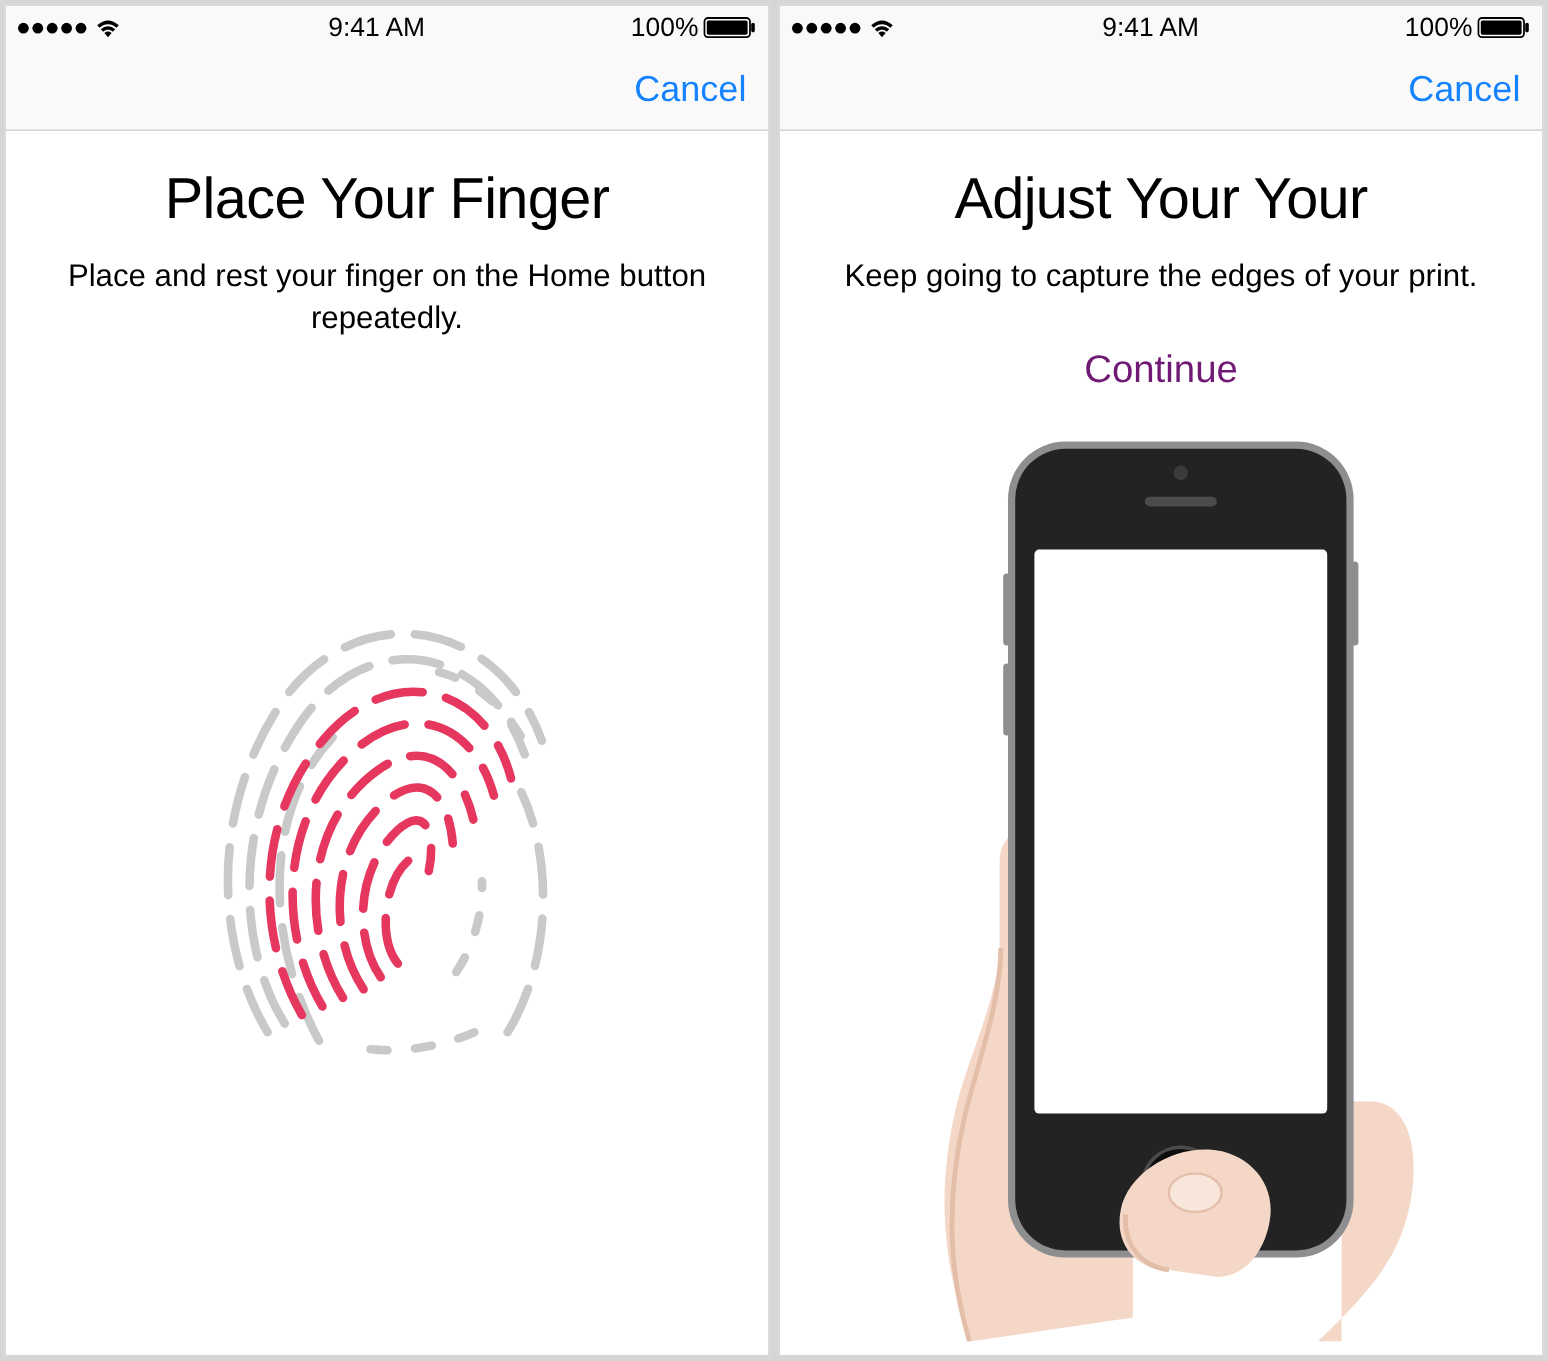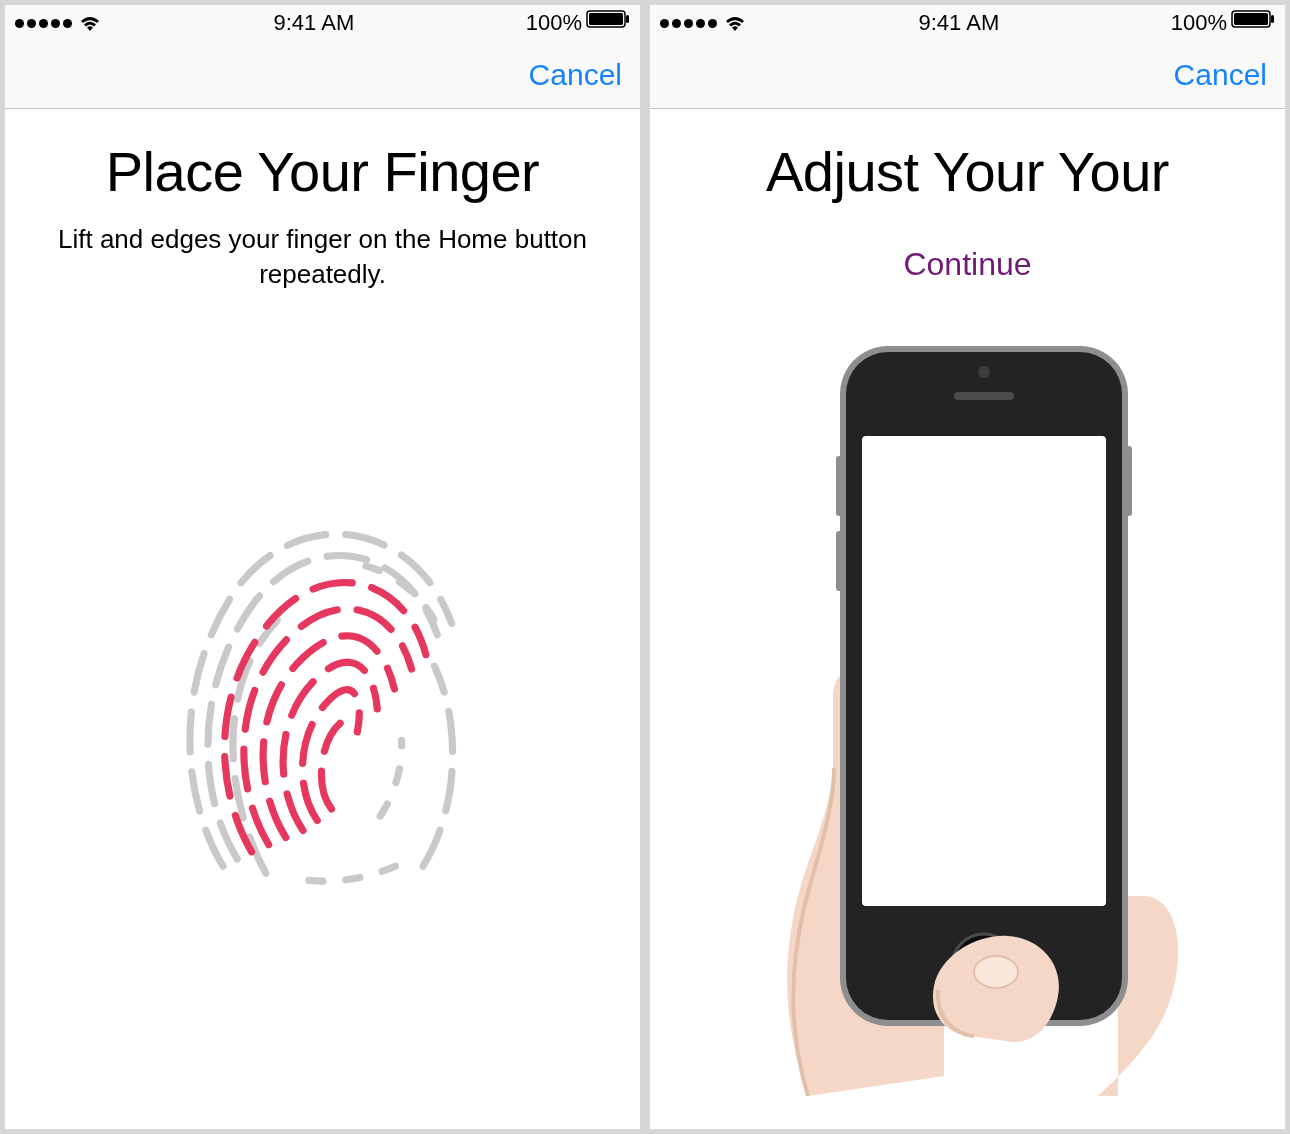--- a/index.html
+++ b/index.html
@@ -38,21 +38,21 @@
     background: #f9f9f9;
   }
   .status-left { display: flex; align-items: center; gap: 6px; }
   .signal-dots { display: flex; gap: 3px; align-items: center; }
   .signal-dots span {
     width: 9px; height: 9px; border-radius: 50%;
     background: #000;
   }
   .wifi-icon svg { display: block; }
   .status-time { font-weight: 500; font-size: 22px; }
-  .status-right { display: flex; gap: 4px; font-weight: 400; }
+  .status-right { display: flex; align-items: center; gap: 4px; font-weight: 400; }
   .battery-icon svg { display: block; }
 
   
   .nav-bar {
     height: 68px;
     border-bottom: 1px solid #c9c9c9;
     display: flex;
     align-items: center;
     justify-content: flex-end;
     padding: 0 18px;
@@ -68,21 +68,21 @@
 
   
   .content {
     flex: 1;
     display: flex;
     flex-direction: column;
     align-items: center;
     padding-top: 30px;
   }
   .title {
-    font-size: 56px;
+    font-size: 48px;
     font-weight: 200;
     color: #000;
     letter-spacing: -0.5px;
     text-align: center;
   }
   .subtitle {
     margin-top: 18px;
     font-size: 26px;
     font-weight: 300;
     color: #000;
@@ -150,21 +150,21 @@
         </span>
       </div>
     </div>
 
     <div class="nav-bar">
       <span class="nav-cancel">Cancel</span>
     </div>
 
     <div class="content">
       <div class="title">Place Your Finger</div>
-      <div class="subtitle">Lift and edges your finger on the Home button repeatedly.</div>
+      <div class="subtitle">Place and rest your finger on the Home button repeatedly.</div>
       <div class="illus-zone">
         <span>
           <svg class="fingerprint-svg" viewBox="0 0 220 280">
             <g fill="none" stroke-linecap="round" stroke-width="5" stroke-dasharray="28 14">
 
               <g stroke="#c9c9c9">
                 <path d="M40 250 C10 200 5 120 50 55 C95 -5 175 10 200 80"></path>
                 <path d="M50 245 C22 200 20 125 60 68 C100 12 168 25 190 88"></path>
                 <path d="M70 255 C40 200 36 122 78 78"></path>
                 <path d="M180 250 C205 210 207 150 188 110"></path>
@@ -222,20 +222,21 @@
         </span>
       </div>
     </div>
 
     <div class="nav-bar">
       <span class="nav-cancel">Cancel</span>
     </div>
 
     <div class="content">
       <div class="title">Adjust Your Your</div>
+      <div class="subtitle">Keep going to capture the edges of your print.</div>
       <div class="continue-btn">Continue</div>
 
       <div class="illus-zone">
         <span class="phone-illus">
           <svg viewBox="0 0 460 760">
 
             <g>
               <path d="M70 760 C50 700 40 640 60 560 C70 520 95 470 95 430 L95 360 C95 340 110 330 122 334 C134 338 138 355 138 375 L138 430 C138 440 150 444 155 432 C160 420 160 360 160 340 C160 318 176 308 190 314 C204 320 206 342 206 365 L206 740 Z" fill="#f4d7c7"></path>
               <path d="M70 760 C55 710 48 650 66 572 C76 530 96 478 96 432" fill="none" stroke="#e3bfa9" stroke-width="4"></path>
 

